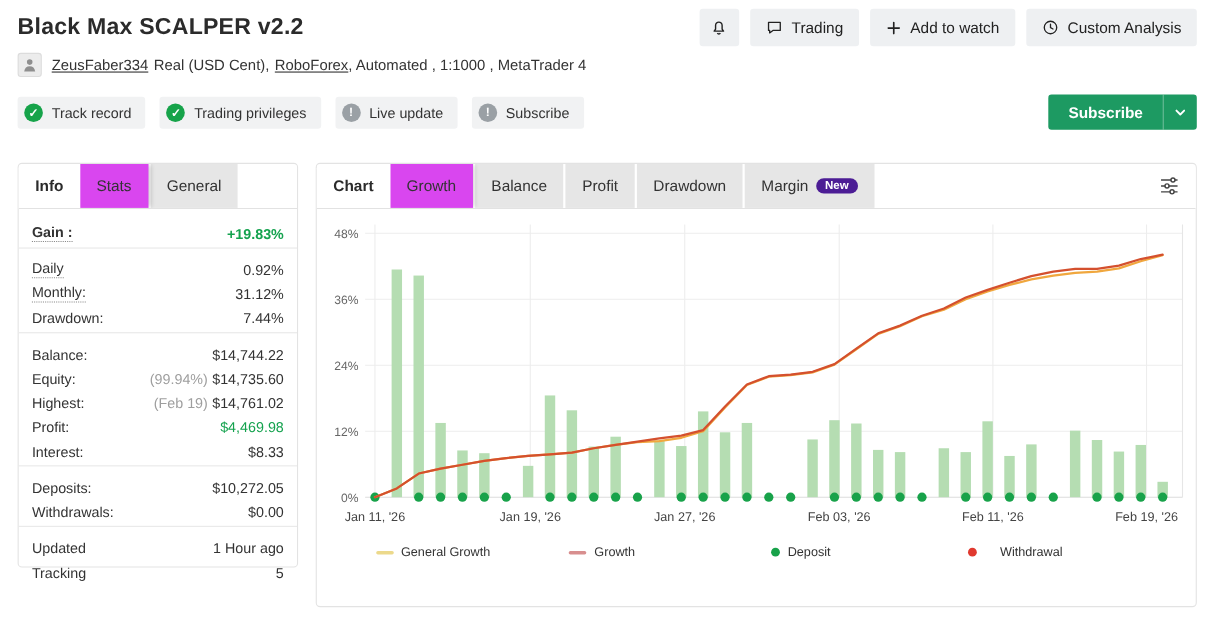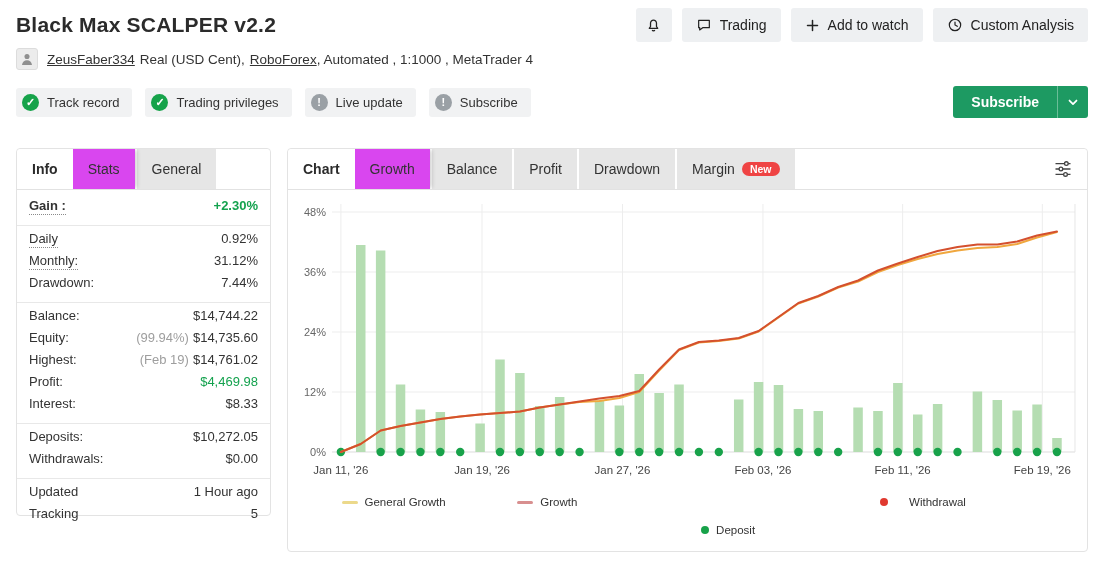--- a/index.html
+++ b/index.html
@@ -40,28 +40,28 @@
   .stats-panel { width:255px; height:368px; }
   .chart-panel { flex:1; height:404px; display:flex; flex-direction:column; }
 
   
   .tabs { display:flex; align-items:stretch; height:41px; border-bottom:1px solid #e2e2e2; background:#fff;
           border-radius:4px 4px 0 0; overflow:hidden; }
   .tab { display:flex; align-items:center; padding:0 15px; font-size:14px; color:#333; cursor:pointer; gap:7px; }
   .tab.plainbold { font-weight:bold; color:#2b2b2b; }
   .tab.active { background:#d946ef; box-shadow:3px 0 4px -1px rgba(0,0,0,.18); position:relative; z-index:2; }
   .tab.gray { background:#e6e6e6; margin-left:2px; }
-  .new-badge { background:#ef4444; color:#fff; font-size:10.5px; font-weight:bold; border-radius:9px;
+  .new-badge { background:#4c1d95; color:#fff; font-size:10.5px; font-weight:bold; border-radius:9px;
                padding:2px 8px; line-height:1; }
   .filter-btn { margin-left:auto; display:flex; align-items:center; padding:0 14px; cursor:pointer; }
 
   
   .stat-group { padding:5px 12px; border-top:1px solid #e8e8e8; }
   .stat-group:first-of-type { border-top:none; padding-top:8px; }
-  .stat-row { display:flex; justify-content:space-between; align-items:flex-start; height:22px; font-size:13px; color:#333; }
+  .stat-row { display:flex; justify-content:space-between; align-items:flex-end; height:22px; font-size:13px; color:#333; }
   .stat-label { color:#333; }
   .stat-label.dotted { border-bottom:1px dotted #8a8a8a; padding-bottom:1px; }
   .stat-label.lbold { font-weight:bold; }
   .stat-value { text-align:right; color:#333; }
   .stat-value .muted { color:#9e9e9e; margin-right:4px; }
   .stat-value .green { color:#14a24e; }
   .stat-value .vbold { font-weight:bold; }
 
   
   .chart-wrap { width:100%; }
@@ -169,21 +169,21 @@
             <span class="tab-label">Stats</span>
           </div>
           <div class="tab gray">
             <span class="tab-label">General</span>
           </div>
         </div>
       <div id="stats-body">
           <div class="stat-group">
             <div class="stat-row">
               <span class="stat-label dotted lbold">Gain :</span>
-              <span class="stat-value"><span class="green vbold">+2.30%</span></span>
+              <span class="stat-value"><span class="green vbold">+19.83%</span></span>
             </div>
           </div>
           <div class="stat-group">
             <div class="stat-row">
               <span class="stat-label dotted">Daily</span>
               <span class="stat-value"><span>0.92%</span></span>
             </div>
             <div class="stat-row">
               <span class="stat-label dotted">Monthly:</span>
               <span class="stat-value"><span>31.12%</span></span>
@@ -366,21 +366,21 @@
       </div>
       <div class="legend" id="legend">
           <div class="legend-item" style="left: 6.7%;">
             <span class="sw-line" style="background: rgb(236, 217, 139);"></span>
             <span>General Growth</span>
           </div>
           <div class="legend-item" style="left: 28.7%;">
             <span class="sw-line" style="background: rgb(216, 143, 143);"></span>
             <span>Growth</span>
           </div>
-          <div class="legend-item" style="left: 51.7%; margin-top: 28px;">
+          <div class="legend-item" style="left: 51.7%;">
             <span class="sw-dot" style="background: rgb(24, 162, 74);"></span>
             <span>Deposit</span>
           </div>
           <div class="legend-item" style="left: 74.1%; gap: 21px;">
             <span class="sw-dot" style="background: rgb(224, 57, 47);"></span>
             <span>Withdrawal</span>
           </div>
         </div>
     </section>
   </main>

